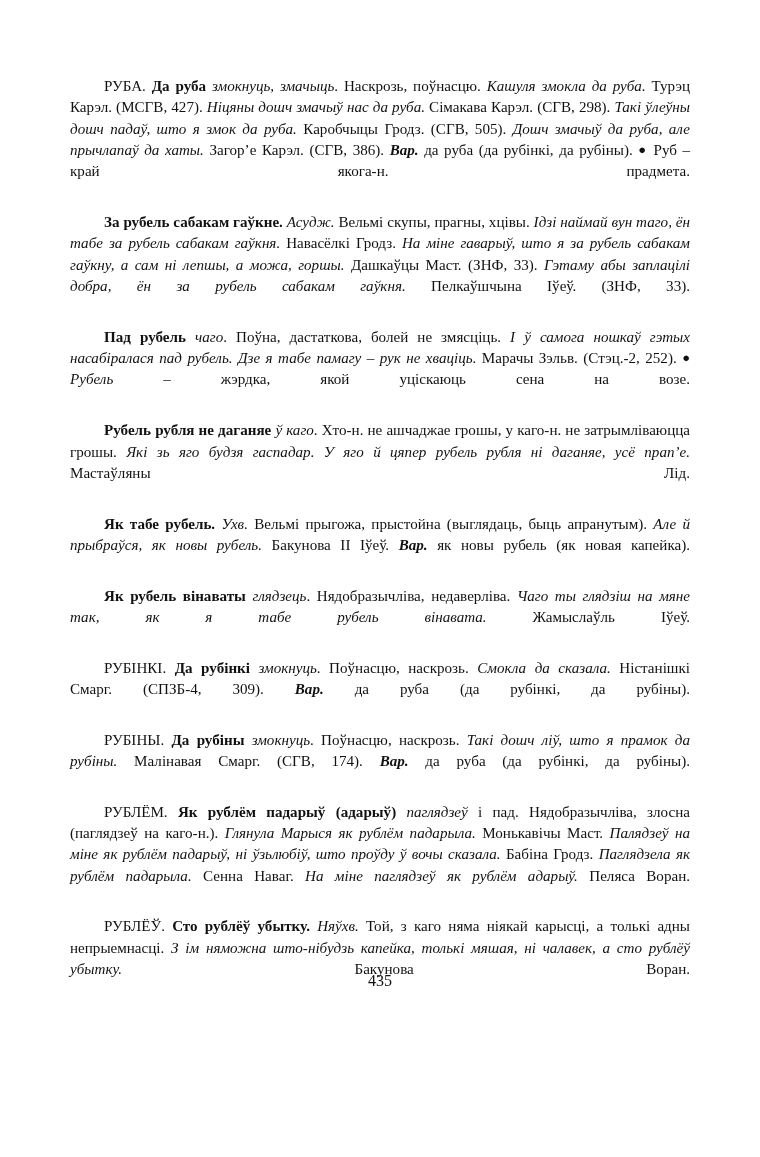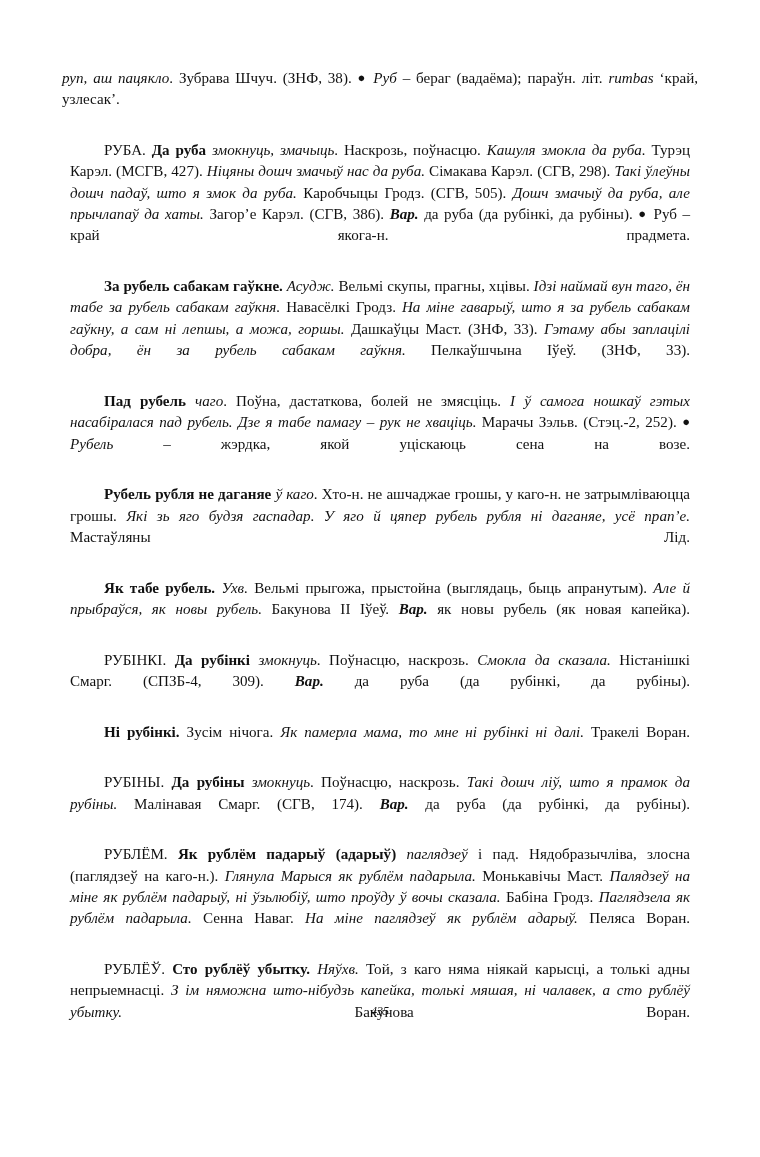--- a/index.html
+++ b/index.html
@@ -40,44 +40,42 @@
   .i { font-style: italic; }
   .bi { font-weight: bold; font-style: italic; }
   .bullet-sep {
     font-size: 13px;
     vertical-align: 1px;
   }
   .pageno {
     position: absolute;
     left: 0;
     right: 0;
-    top: 1004px;
+    top: 972px;
     text-align: center;
-    font-size: 12px;
-    font-style: italic;
+    font-size: 16px;
   }
   
   p.para:after, p.indent:after {
     content: "";
     display: inline-block;
     width: 100%;
   }
 </style>
 </head>
 <body>
 
 <div class="page">
   <div class="body-text" id="body-text">
-      <p class="para"><span class="i">руп, аш пацякло</span><span>. Зубрава Шчуч. (ЗНФ, 38). </span><span class="bullet-sep">●</span><span> </span><span class="i">Руб</span><span> – бераг (вадаёма); параўн. літ. </span><span class="i">rumbas</span><span> ‘край, узлесак’.</span></p>
       <p class="indent para-entry"><span>РУБА. </span><span class="b">Да руба</span><span> </span><span class="i">змокнуць, змачыць</span><span>. Наскрозь, поўнасцю. </span><span class="i">Кашуля змокла да руба.</span><span> Турэц Карэл. (МСГВ, 427). </span><span class="i">Ніцяны дошч змачыў нас да руба.</span><span> Сімакава Карэл. (СГВ, 298). </span><span class="i">Такі ўлеўны дошч падаў, што я змок да руба.</span><span> Каробчыцы Гродз. (СГВ, 505). </span><span class="i">Дошч змачыў да руба, але прычлапаў да хаты.</span><span> Загор’е Карэл. (СГВ, 386).  </span><span class="bi">Вар.</span><span> да руба (да рубінкі, да рубіны). </span><span class="bullet-sep">●</span><span> Руб – край якога-н. прадмета.</span></p>
       <p class="indent para-entry"><span class="b">За рубель сабакам гаўкне.</span><span> </span><span class="i">Асудж.</span><span> Вельмі скупы, прагны, хцівы. </span><span class="i">Ідзі наймай вун таго, ён табе за рубель сабакам гаўкня.</span><span> Навасёлкі Гродз. </span><span class="i">На міне гаварыў, што я за рубель сабакам гаўкну, а сам ні лепшы, а можа, горшы.</span><span> Дашкаўцы Маст. (ЗНФ, 33). </span><span class="i">Гэтаму абы заплацілі добра, ён за рубель сабакам гаўкня.</span><span> Пелкаўшчына Іўеў. (ЗНФ, 33).</span></p>
       <p class="indent para-entry"><span class="b">Пад рубель</span><span> </span><span class="i">чаго</span><span>. Поўна, дастаткова, болей не змясціць. </span><span class="i">І ў самога ношкаў гэтых насабіралася пад рубель. Дзе я табе памагу – рук не хваціць.</span><span> Марачы Зэльв. (Стэц.-2, 252). </span><span class="bullet-sep">●</span><span> </span><span class="i">Рубель</span><span>  – жэрдка, якой уціскаюць сена на возе.</span></p>
       <p class="indent para-entry"><span class="b">Рубель рубля не даганяе</span><span> </span><span class="i">ў каго</span><span>. Хто-н. не ашчаджае грошы, у каго-н. не затрымліваюцца грошы. </span><span class="i">Які зь яго будзя гаспадар. У яго й цяпер рубель рубля ні даганяе, усё прап’е.</span><span> Мастаўляны Лід.</span></p>
       <p class="indent para-entry"><span class="b">Як табе рубель.</span><span> </span><span class="i">Ухв.</span><span>  Вельмі прыгожа, прыстойна (выглядаць, быць апранутым). </span><span class="i">Але й прыбраўся, як новы рубель.</span><span> Бакунова ІІ Іўеў. </span><span class="bi">Вар.</span><span> як новы рубель (як новая капейка).</span></p>
+      <p class="indent para-entry"><span class="b">Як рубель вінаваты</span><span> </span><span class="i">глядзець</span><span>. Нядобразычліва, недаверліва. </span><span class="i">Чаго ты глядзіш на мяне так, як я табе рубель вінавата.</span><span> Жамыслаўль Іўеў.</span></p>
       <p class="indent para-entry"><span>РУБІНКІ. </span><span class="b">Да рубінкі</span><span> </span><span class="i">змокнуць</span><span>. Поўнасцю, наскрозь. </span><span class="i">Смокла да сказала.</span><span> Ністанішкі Смарг. (СПЗБ-4, 309). </span><span class="bi">Вар.</span><span> да руба (да рубінкі, да рубіны).</span></p>
-      <p class="indent para-entry"><span class="b">Ні рубінкі.</span><span> Зусім нічога. </span><span class="i">Як памерла мама, то мне ні рубінкі ні далі.</span><span> Тракелі Воран.</span></p>
       <p class="indent para-entry"><span>РУБІНЫ. </span><span class="b">Да рубіны</span><span> </span><span class="i">змокнуць</span><span>. Поўнасцю, наскрозь. </span><span class="i">Такі дошч ліў, што я прамок да рубіны.</span><span> Малінавая Смарг. (СГВ, 174). </span><span class="bi">Вар.</span><span> да руба (да рубінкі, да рубіны).</span></p>
       <p class="indent para-entry"><span>РУБЛЁМ. </span><span class="b">Як рублём падарыў (адарыў)</span><span> </span><span class="i">паглядзеў</span><span> і пад. Нядобразычліва, злосна (паглядзеў на каго-н.). </span><span class="i">Глянула Марыся як рублём падарыла.</span><span> Монькавічы Маст. </span><span class="i">Палядзеў на міне як рублём падарыў, ні ўзьлюбіў, што проўду ў вочы сказала.</span><span> Бабіна Гродз. </span><span class="i">Паглядзела як рублём падарыла.</span><span> Сенна Наваг. </span><span class="i">На міне паглядзеў як рублём адарыў.</span><span> Пеляса Воран.</span></p>
       <p class="indent para-entry"><span>РУБЛЁЎ. </span><span class="b">Сто рублёў убытку.</span><span> </span><span class="i">Няўхв.</span><span> Той, з каго няма ніякай карысці, а толькі адны непрыемнасці. </span><span class="i">З ім няможна што-нібудзь капейка, толькі мяшая, ні чалавек, а сто рублёў убытку.</span><span> Бакунова Воран.</span></p>
       <p class="indent para-entry"></p>
     </div>
   <div class="pageno">435</div>
 </div>
 
 </body></html>

